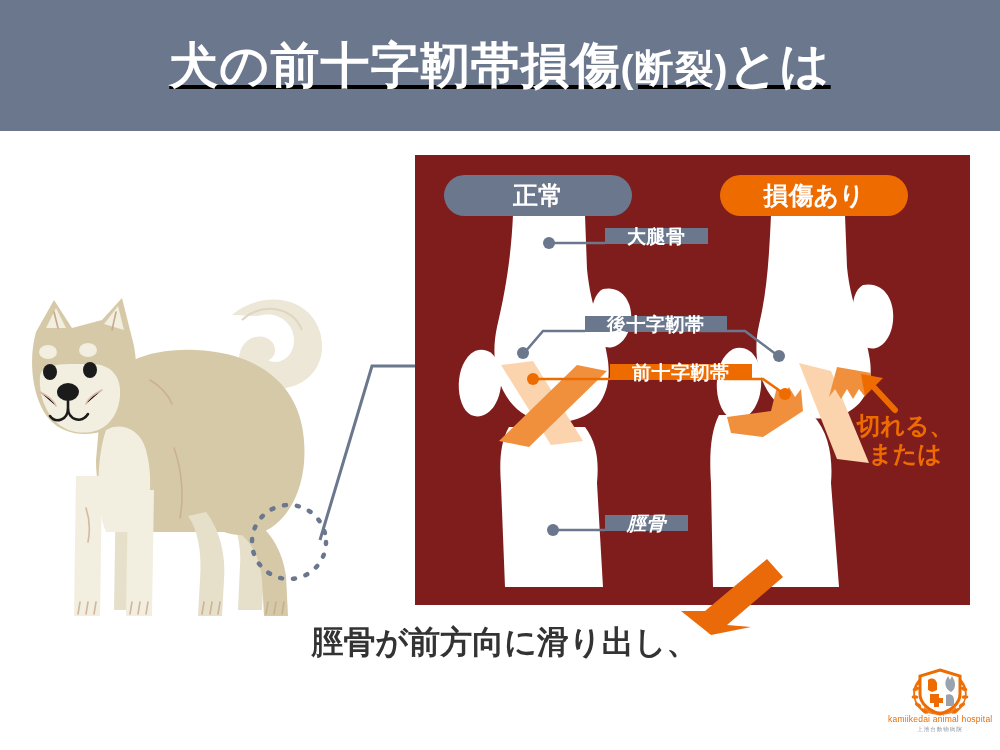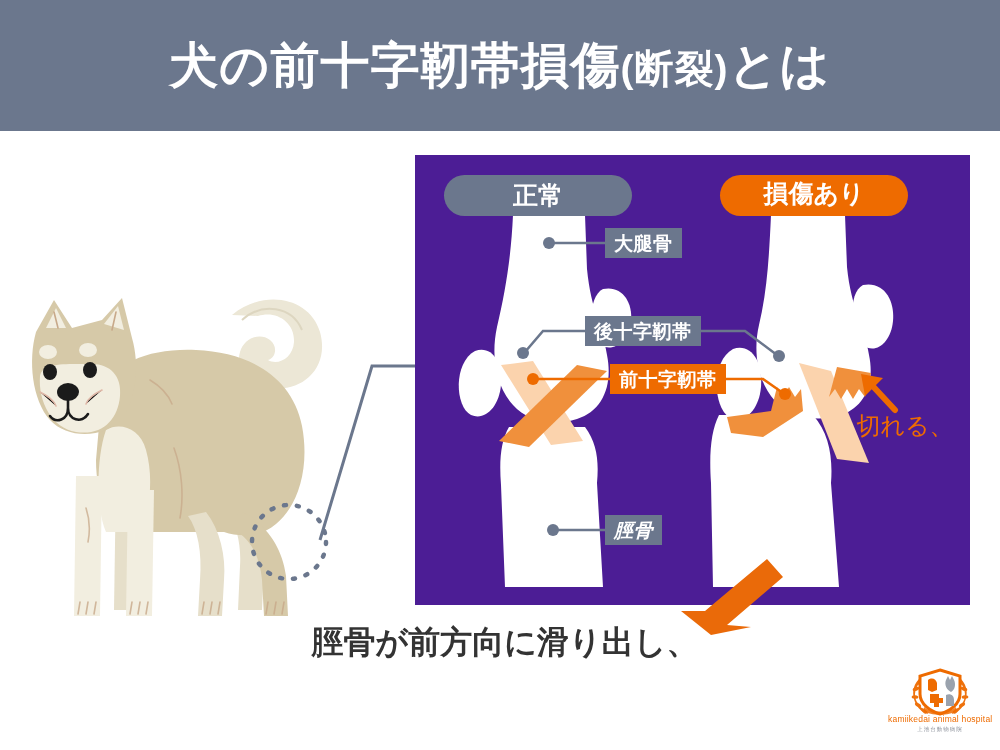--- a/index.html
+++ b/index.html
@@ -8,93 +8,93 @@
     background:#ffffff;
     font-family:"Liberation Sans","DejaVu Sans",sans-serif;
     position:relative;
     overflow:hidden;
   }
 
   
   #header {
     position:absolute; left:0; top:0; width:1000px; height:131px;
     background:#6b778d;
-    display:flex; align-items:center; justify-content:center;
+    display:flex; align-items:center; justify-content:center;text-decoration:underline;
   }
   #header-title {
     color:#ffffff;
     font-size:49px;
     font-weight:bold;
     letter-spacing:1px;
     white-space:nowrap;
     line-height:1;
   }
   #header-title .paren { font-size:39px; }
 
   
   #dog-illustration { position:absolute; left:10px; top:280px; width:360px; height:350px; }
 
   
   #dog-leader { position:absolute; left:300px; top:340px; width:140px; height:210px; }
 
   
   #diagram-panel {
     position:absolute; left:415px; top:155px; width:555px; height:450px;
-    background:#4c1d95;
+    background:#7f1d1d;
   }
 
   
   .badge {
     position:absolute;
     height:41px;
     border-radius:21px;
     display:flex; align-items:center; justify-content:center;
     color:#ffffff;
     font-size:25px;
     font-weight:bold;
     white-space:nowrap;
     padding:0 30px;
     line-height:1;
   }
   #badge-normal { left:29px; top:20px; background:#6b778d; min-width:188px; }
-  #badge-injured { left:305px; top:20px; background:#ee6b00; min-width:188px;font-family:Liberation Mono, monospace; }
+  #badge-injured { left:305px; top:20px; background:#ee6b00; min-width:188px; }
 
   
   #knee-normal { position:absolute; left:20px; top:60px; width:220px; height:390px; }
   #knee-injured { position:absolute; left:290px; top:60px; width:240px; height:390px; }
 
   
   #connectors { position:absolute; left:0; top:0; width:555px; height:450px; }
 
   
   .chip {
     position:absolute;
     display:flex; align-items:center; justify-content:center;
     color:#ffffff;
     font-size:19px;
     font-weight:bold;
     white-space:nowrap;
-    height:30px;
-    padding:0 9px;
+    height:16px;
+    padding:0 22px;
     line-height:1;
     letter-spacing:0.5px;
   }
   .chip.gray { background:#6b778d; }
   .chip.orange { background:#ee6b00; }
   #chip-femur  { left:190px; top:73px; }
   #chip-pcl    { left:170px; top:161px; }
   #chip-acl    { left:195px; top:209px; }
   #chip-tibia  { left:190px; top:360px;font-style:italic; }
 
   
   #tear-note {
     position:absolute; left:435px; top:257px; width:110px;
     color:#ee6b00;
     font-size:24px;
-    font-weight:normal;
+    font-weight:bold;
     line-height:1.18;
     text-align:center;
     white-space:nowrap;
   }
   #tear-arrow { position:absolute; left:440px; top:213px; width:50px; height:46px; }
 
   
   #big-arrow { position:absolute; left:675px; top:555px; width:110px; height:80px; }
 
   
@@ -265,20 +265,21 @@
   <div class="chip orange" id="chip-acl">前十字靭帯</div>
   <div class="chip gray" id="chip-pcl">後十字靭帯</div>
   <div class="chip gray" id="chip-tibia">脛骨</div>
 
   <svg id="tear-arrow" viewBox="0 0 50 46">
     <path d="M40 42 L14 14" stroke="#ee6b00" stroke-width="6" stroke-linecap="round" fill="none"></path>
     <path d="M6 6 L28 10 L10 28 Z" fill="#ee6b00"></path>
   </svg>
   <div id="tear-note">
     <div>切れる、</div>
+    <div>または</div>
   </div>
 </div>
 
 <svg id="big-arrow" viewBox="0 0 110 80">
   <path d="M92 4 L108 22 L52 70 L76 72 L36 80 L6 56 L30 56 Z" fill="#ea6a09"></path>
 </svg>
 
 <div id="caption">
   <div>脛骨が前方向に滑り出し、</div>
 </div>

